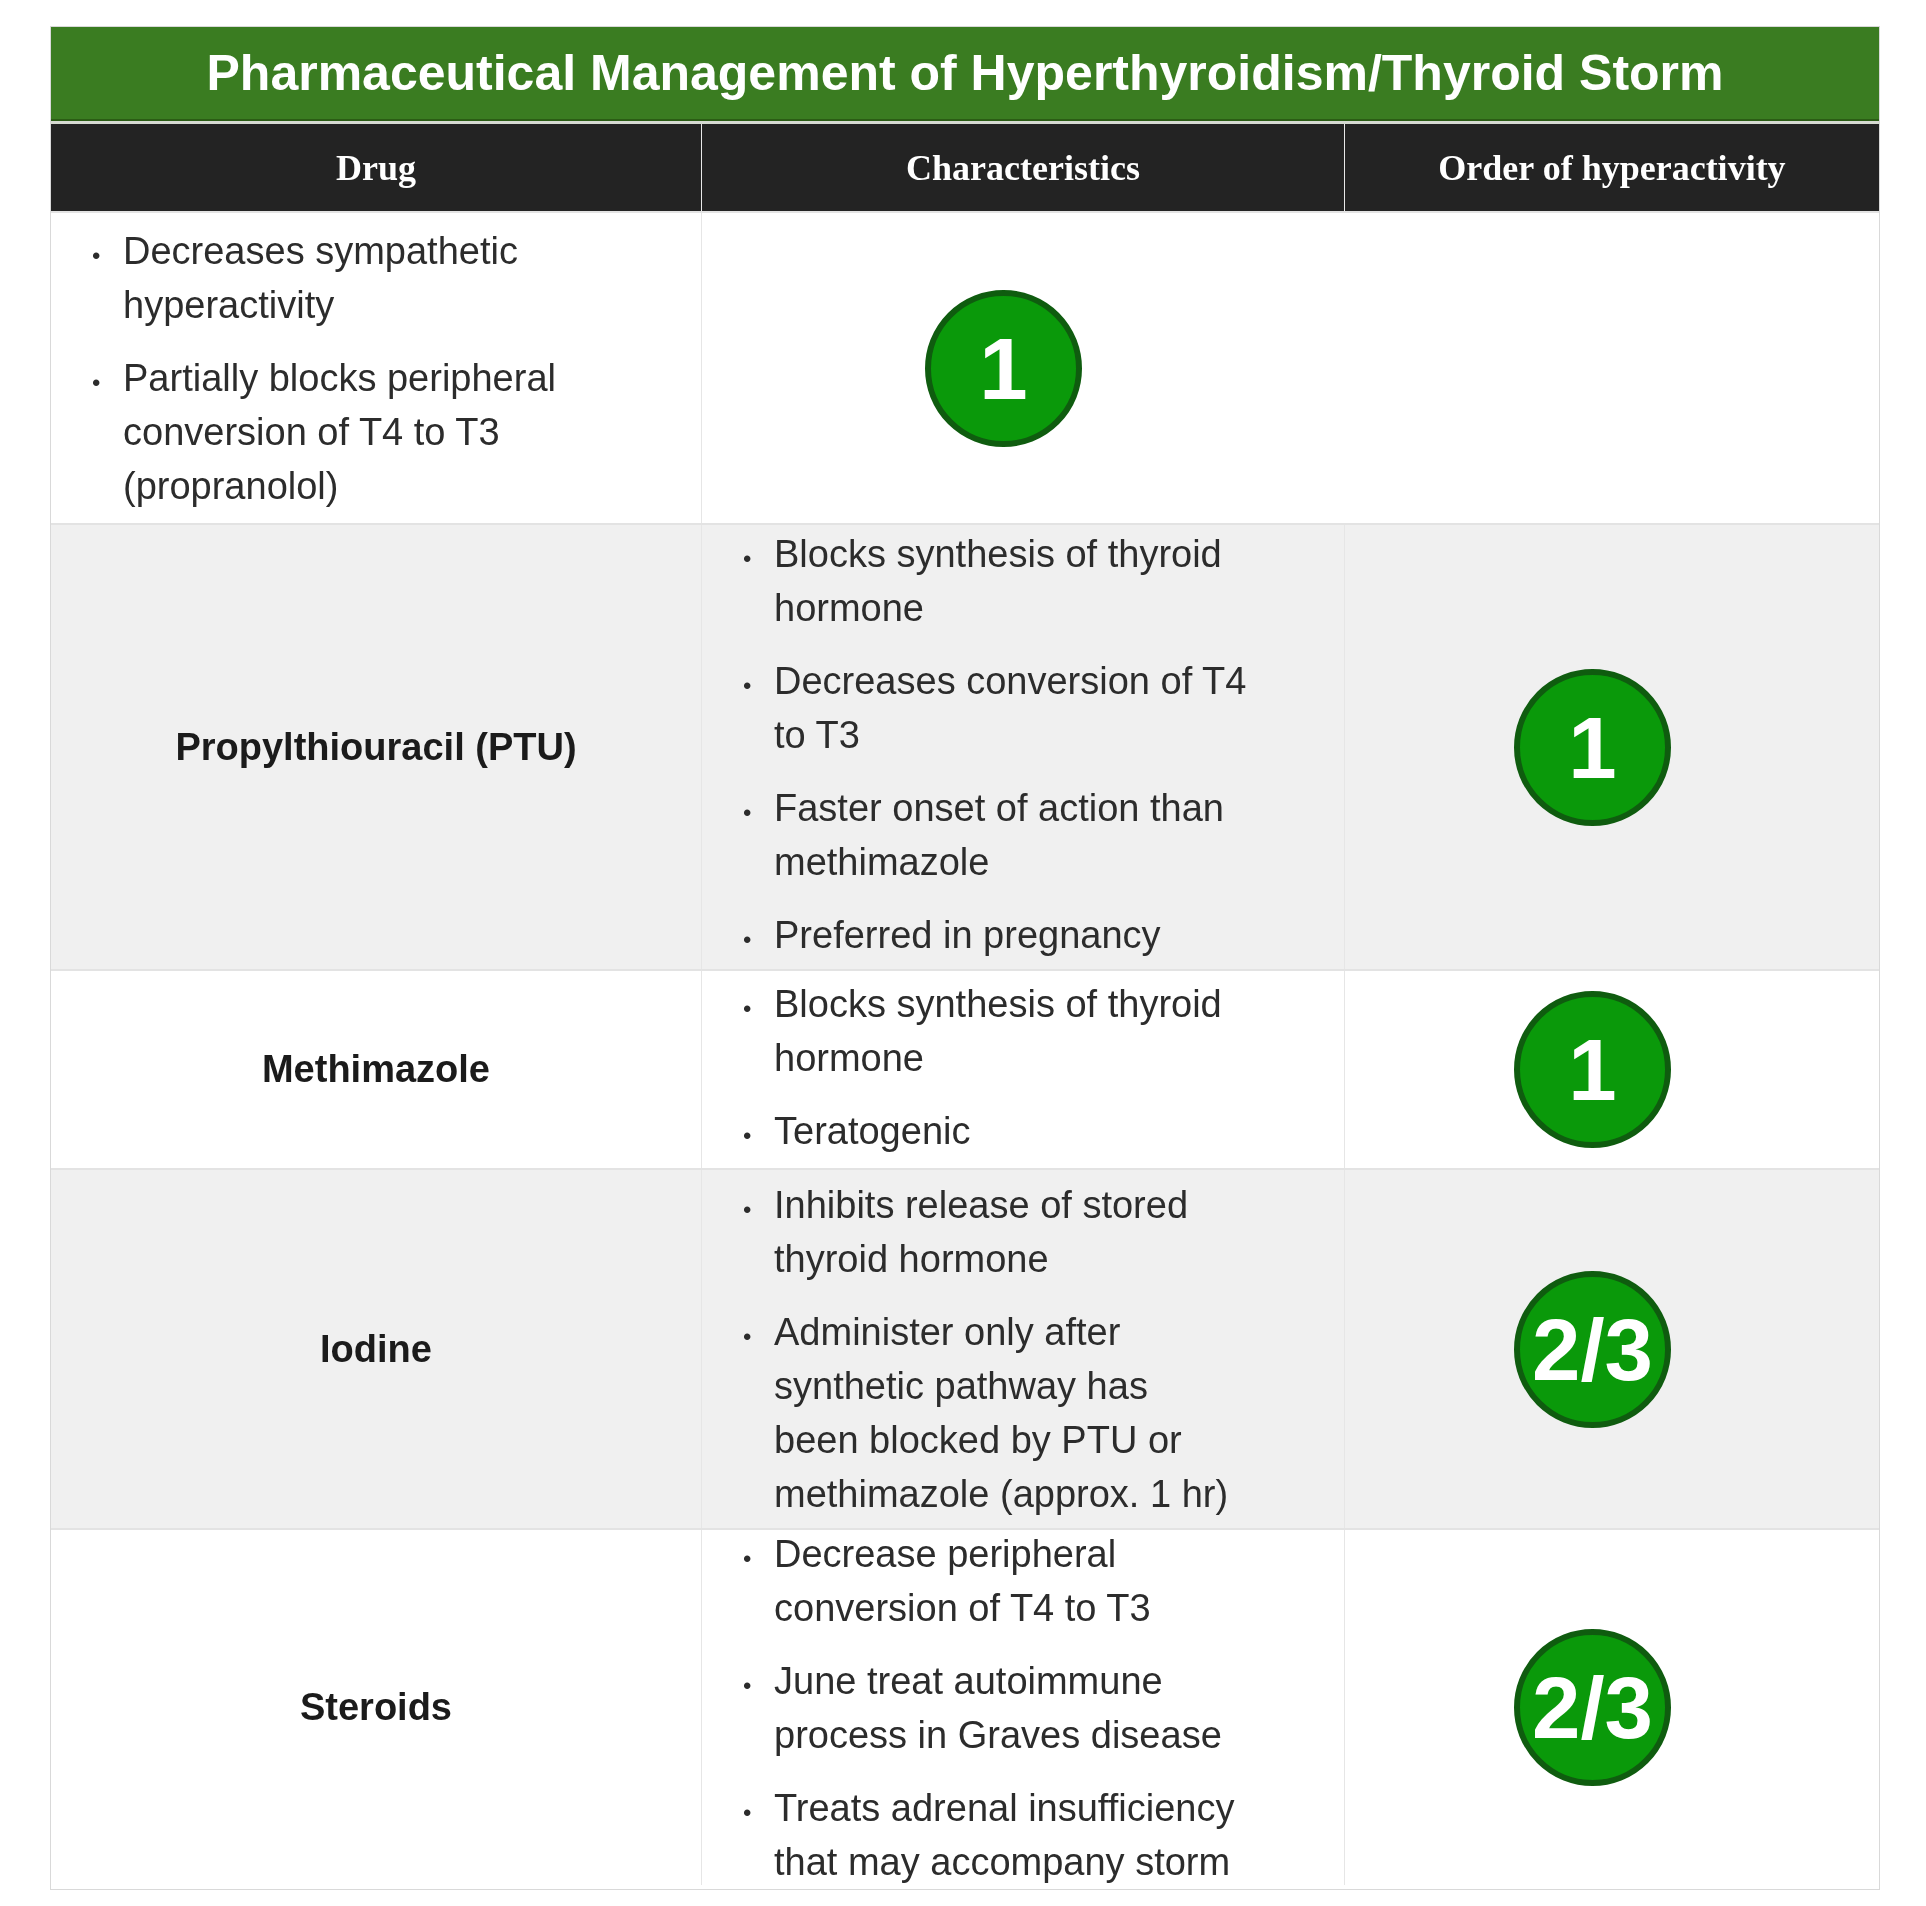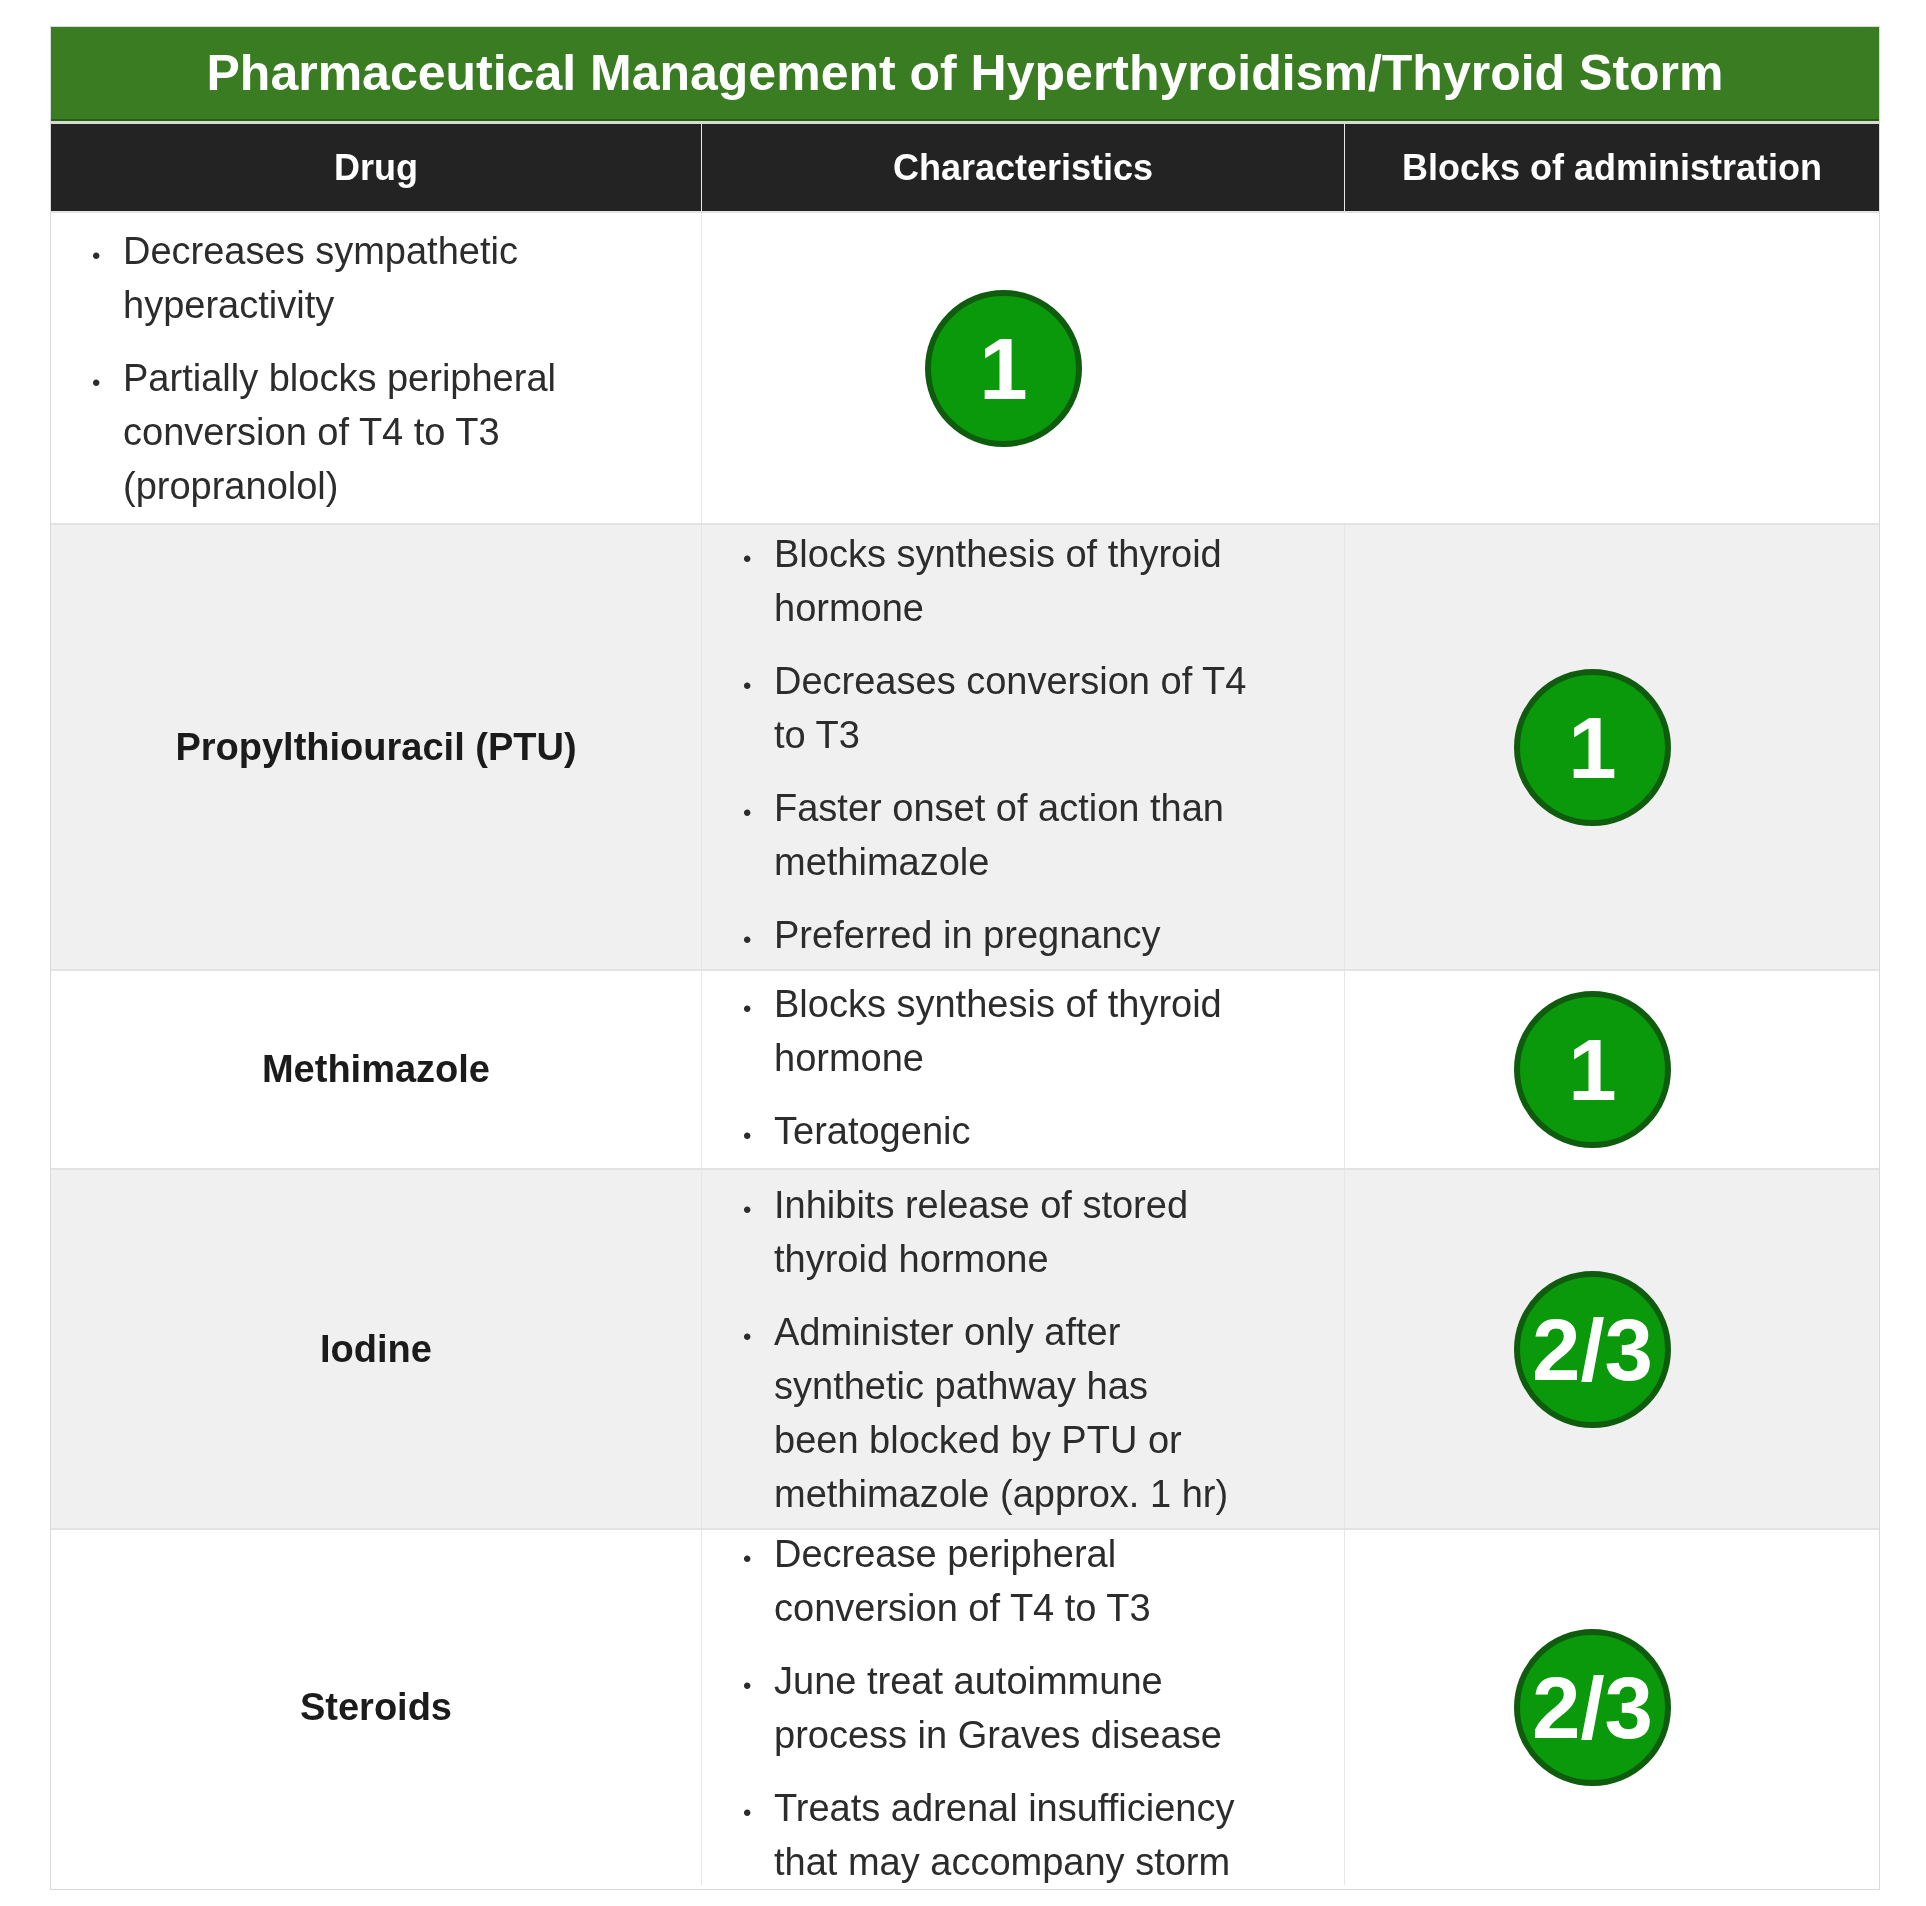--- a/index.html
+++ b/index.html
@@ -50,20 +50,21 @@
     background: #232323;
   }
   .hcell {
     display: flex;
     align-items: center;
     justify-content: center;
     color: #ffffff;
     font-weight: bold;
     font-size: 36px;
     box-sizing: border-box;
+    font-family: Liberation Serif, serif;
   }
   .hcell + .hcell { border-left: 1.9px solid #e8e8e8; }
   .row {
     border-top: 2.4px solid #e3e3e3;
     background: #ffffff;
   }
   .row.alt { background: #f0f0f0; }
   .r1 { height: 312px; }
   .r2 { height: 446px; }
   .r3 { height: 199px; }
@@ -133,21 +134,21 @@
 
   <div class="title-bar">
     <span>Pharmaceutical Management of Hyperthyroidism/Thyroid Storm</span>
   </div>
 
   <div class="gap-row"></div>
 
   <div class="grid-row header-row">
     <div class="hcell">Drug</div>
     <div class="hcell">Characteristics</div>
-    <div class="hcell">Blocks of administration</div>
+    <div class="hcell">Order of hyperactivity</div>
   </div>
 
   <div class="grid-row row r1">
     <div class="cell chars-cell">
       <div class="li">
         <span class="bullet">•</span>
         <span class="li-text">Decreases sympathetic
 hyperactivity</span>
       </div>
       <div class="li">

